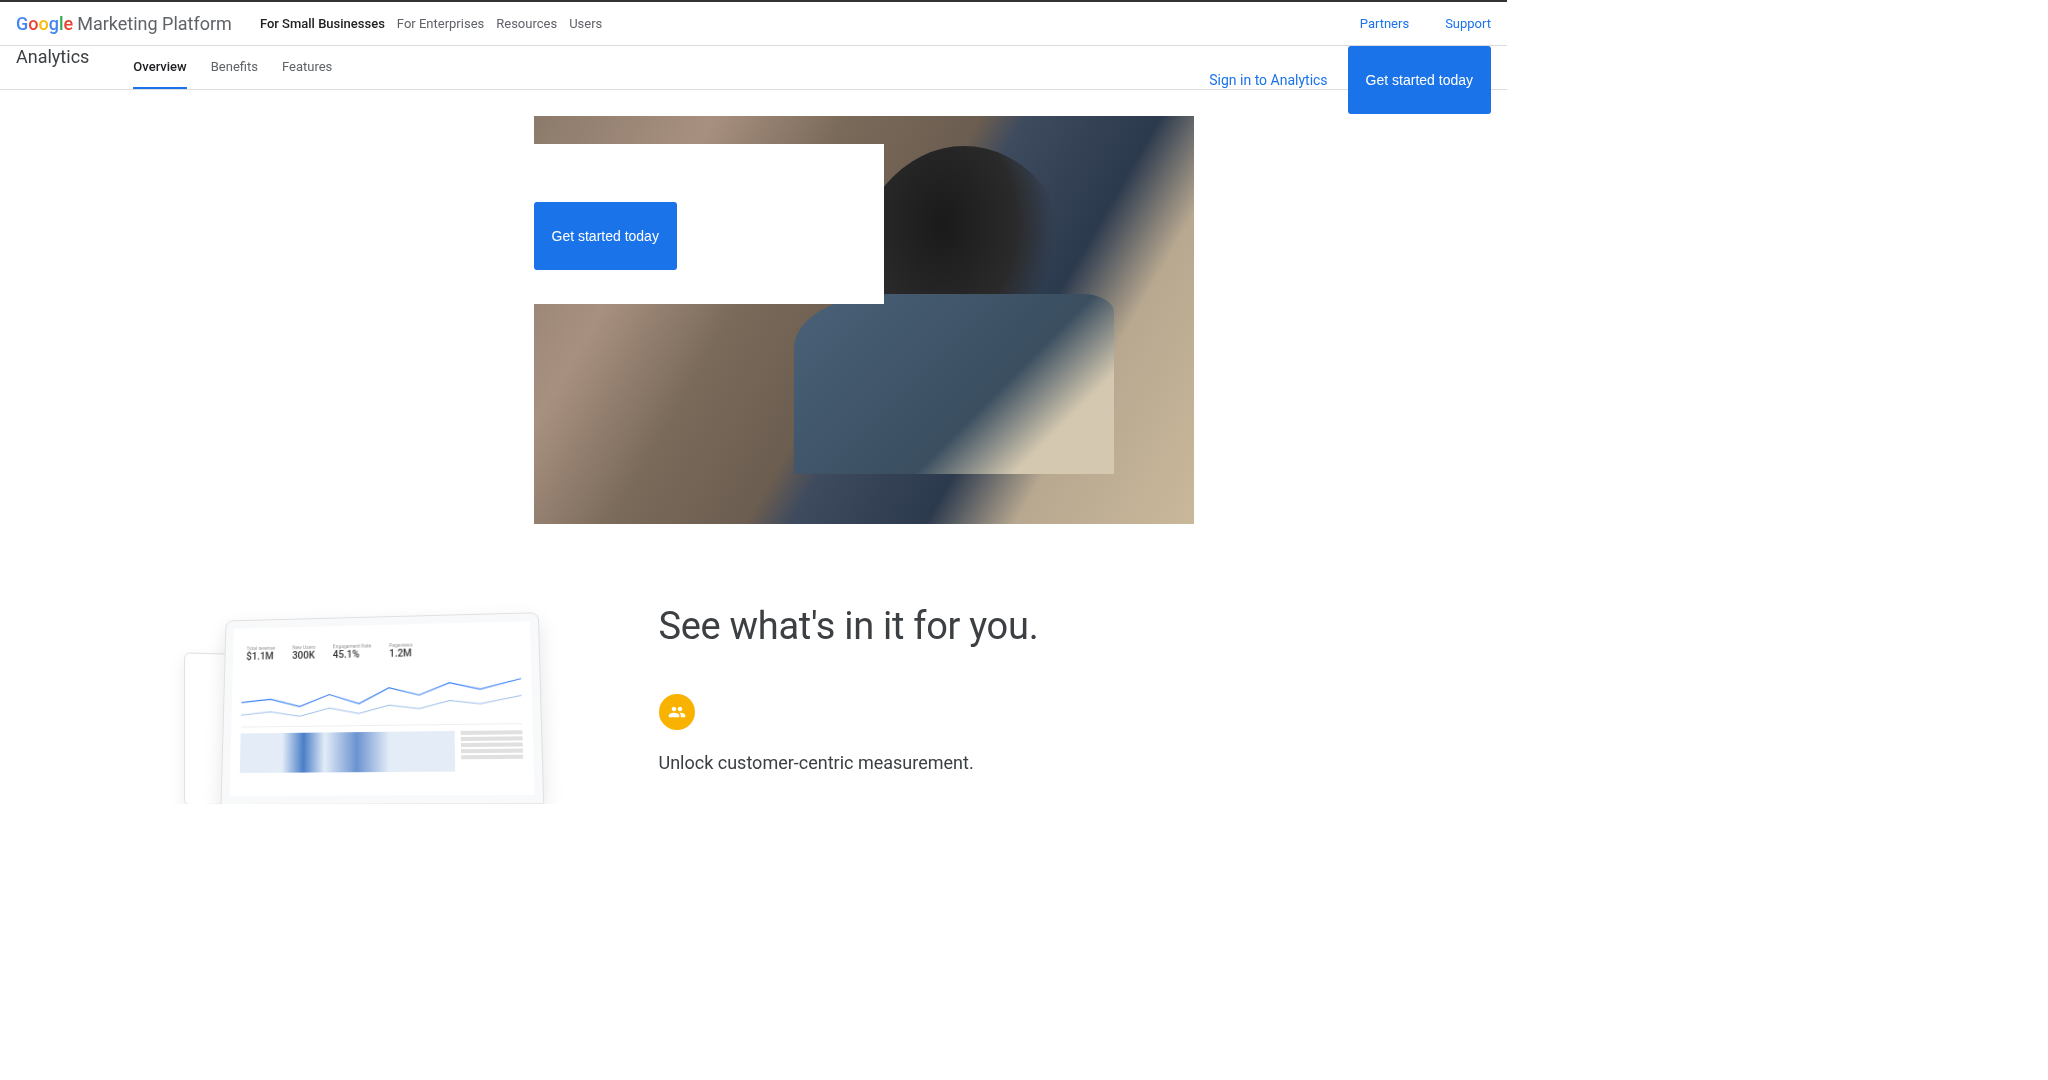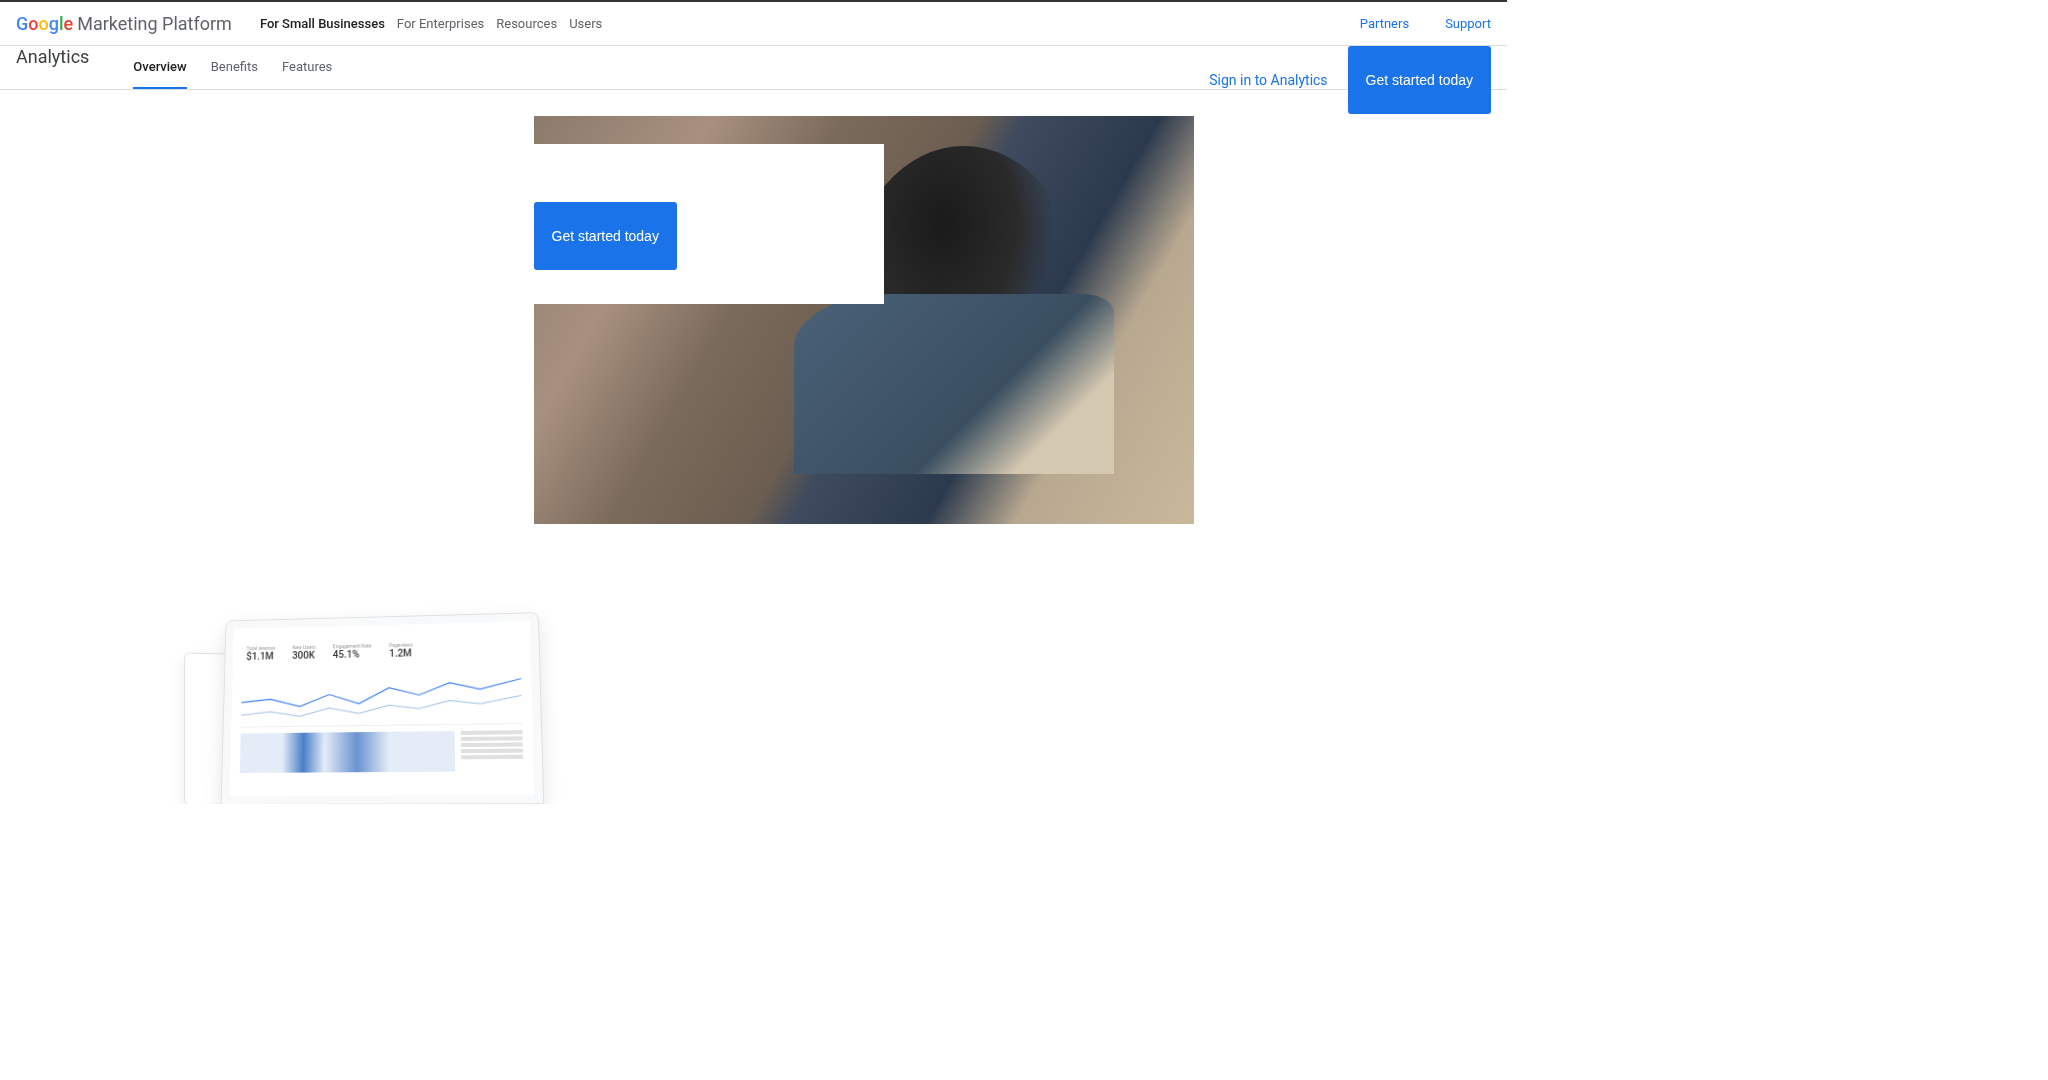--- a/index.html
+++ b/index.html
@@ -133,13 +133,22 @@
               <div></div>
               <div></div>
               <div></div>
               <div></div>
               <div></div>
             </div>
         </div>
       </div>
     </div>
   </div>
+  <div class="benefits-text">
+    <h2 class="benefits-title">See what's in it for you.</h2>
+    <div class="feature-icon">
+      <svg viewBox="0 0 24 24">
+          <path d="M16 11c1.66 0 3-1.34 3-3s-1.34-3-3-3-3 1.34-3 3 1.34 3 3 3zm-8 0c1.66 0 3-1.34 3-3S9.66 5 8 5 5 6.34 5 8s1.34 3 3 3zm0 2c-2.33 0-7 1.17-7 3.5V19h14v-2.5c0-2.33-4.67-3.5-7-3.5zm8 0c-.29 0-.62.02-.97.05 1.16.84 1.97 1.97 1.97 3.45V19h6v-2.5c0-2.33-4.67-3.5-7-3.5z"></path>
+        </svg>
+    </div>
+    <h3 class="feature-title">Unlock customer-centric measurement.</h3>
+  </div>
 </section>
 
 </body></html>

